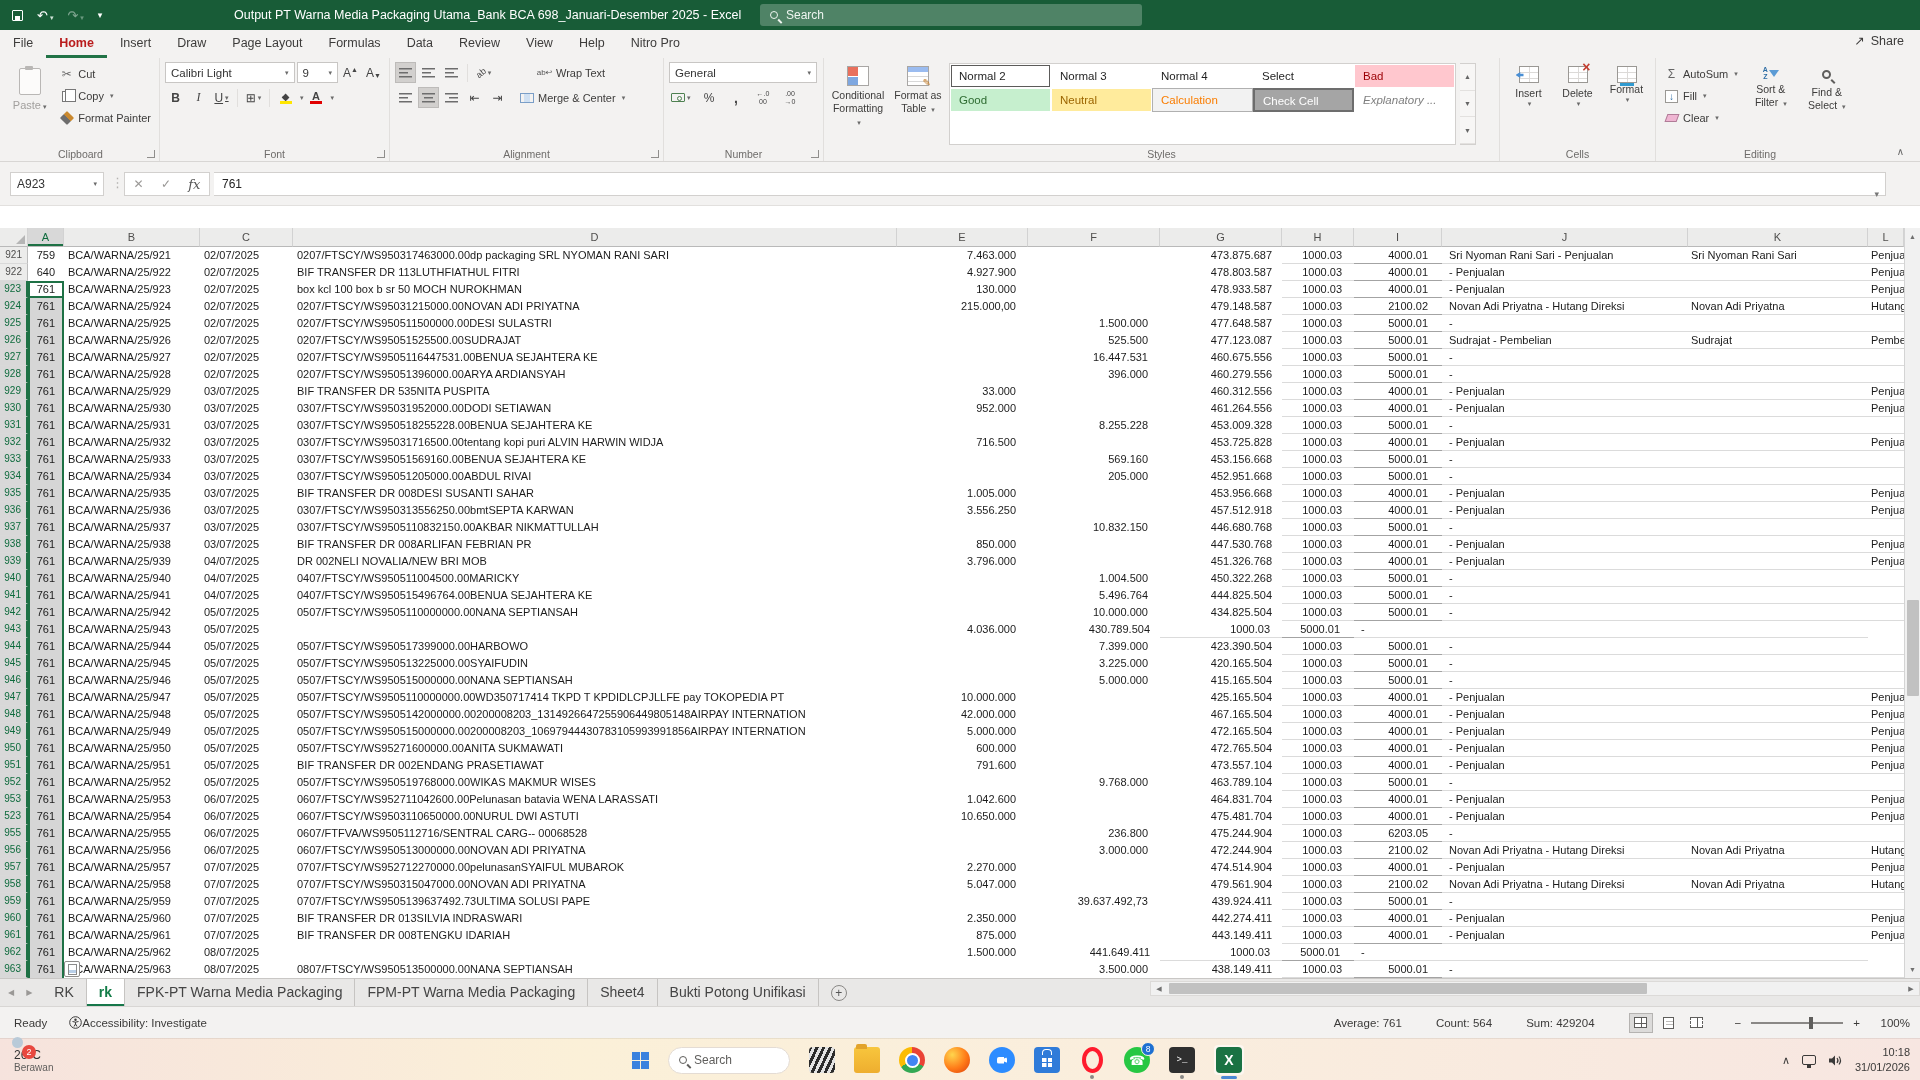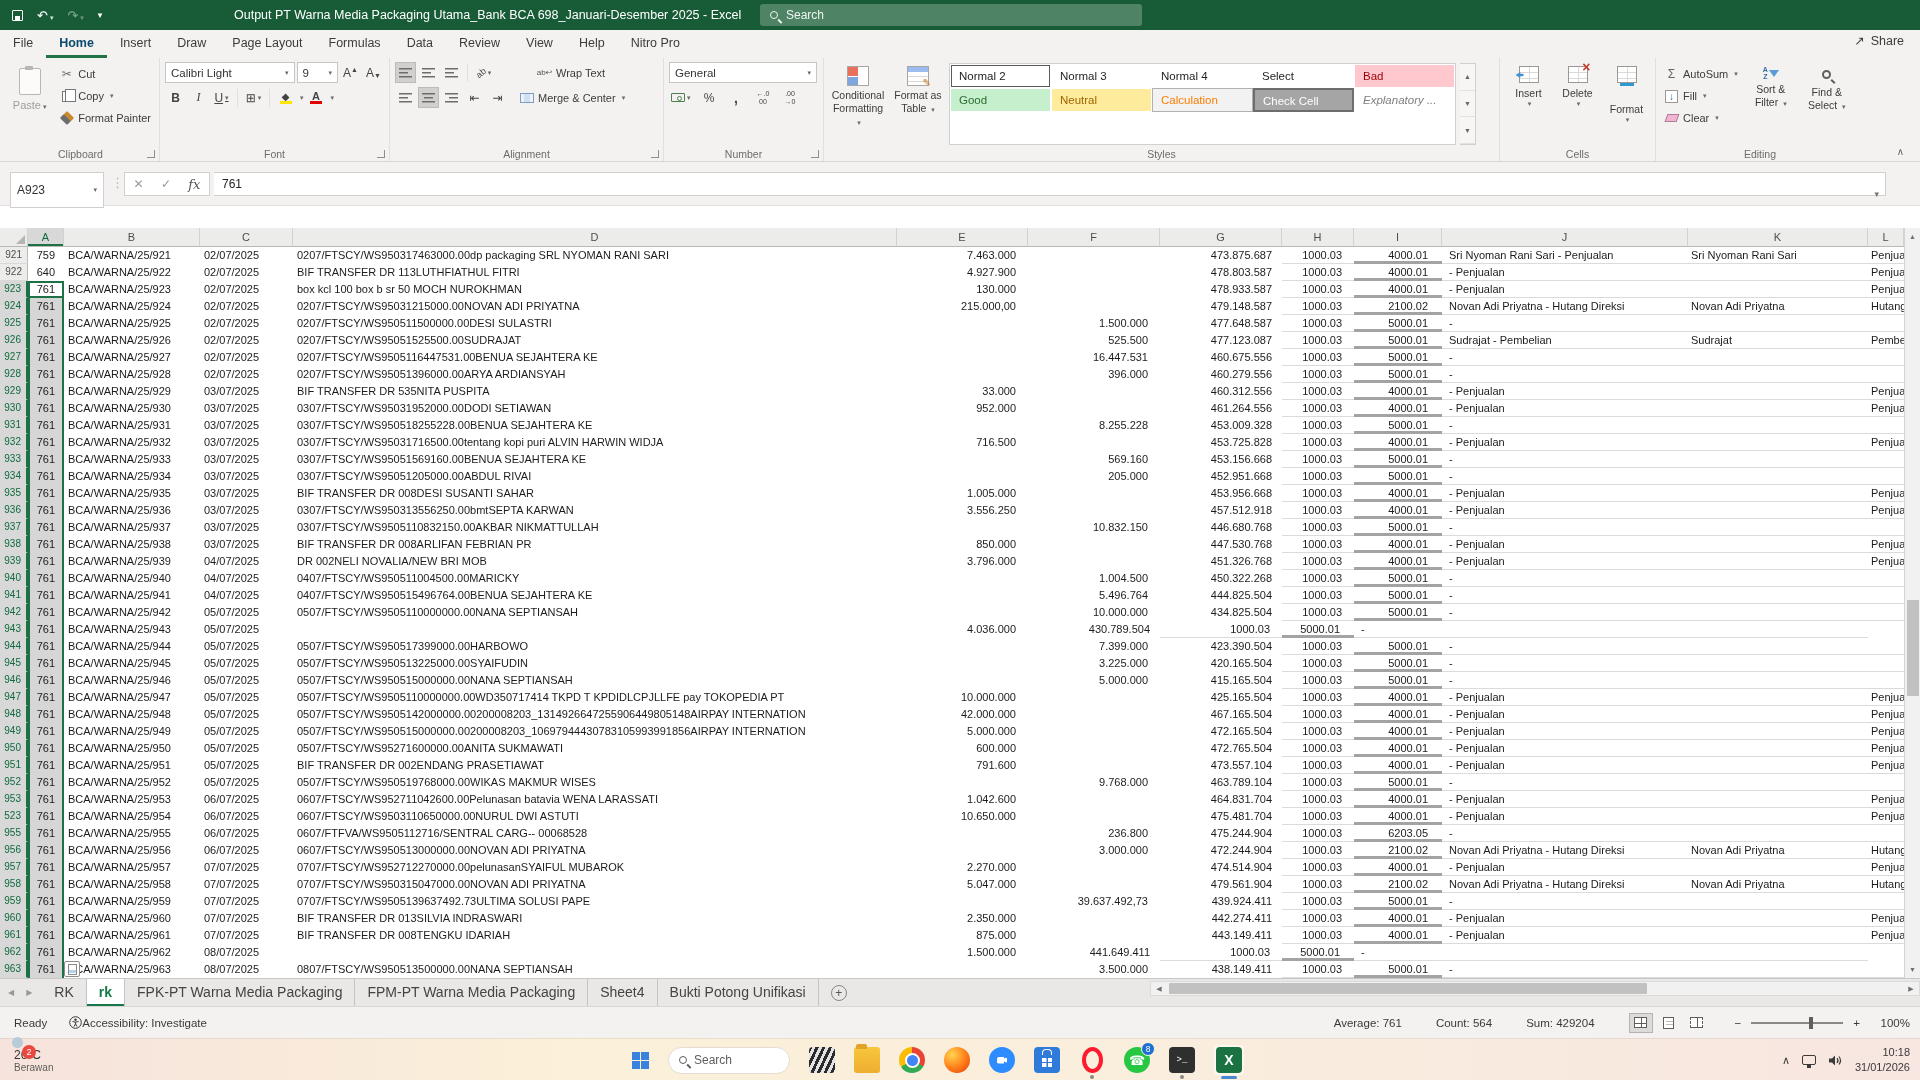--- a/index.html
+++ b/index.html
@@ -17,21 +17,21 @@
 .win-title{position:absolute;left:234px;top:0;line-height:30px;font-size:12.5px;color:#fff;white-space:nowrap}
 .tb-search{position:absolute;left:760px;top:4px;width:382px;height:22px;background:rgba(255,255,255,.24);border-radius:3px;display:flex;align-items:center;padding-left:10px;gap:8px;color:#eef5f0;font-size:12px}
 .mag{width:8px;height:8px;border:1.5px solid #eef5f0;border-radius:50%;position:relative;flex:none}
 .mag:after{content:"";position:absolute;width:1.5px;height:5px;background:#eef5f0;left:8px;top:7px;transform:rotate(-45deg)}
 .tb-right{position:absolute;right:0;top:0;height:30px;display:flex;align-items:center}
 .tb-right .item{padding:0 14px;font-size:12px}
 .winbtn{width:46px;height:30px;display:flex;align-items:center;justify-content:center;font-size:13px}
 
 .menubar{top:30px;height:28px;background:#f3f2f1;display:flex;align-items:stretch}
 .mtab{padding:0 13px;line-height:27px;font-size:12.5px;color:#3d3c3b;white-space:nowrap}
-.mtab.active{color:#0c4a6e;font-weight:bold;box-shadow:inset 0 -3px 0 #217346}
+.mtab.active{color:#b91c1c;font-weight:bold;box-shadow:inset 0 -3px 0 #217346}
 .share{position:absolute;right:16px;top:33px;display:flex;gap:6px;align-items:center;color:#3d3c3b;font-size:12.5px}
 
 .ribbon{top:58px;height:104px;background:#f3f2f1;border-bottom:1px solid #d8d6d4;display:flex;padding-left:2px}
 .rgroup{position:relative;height:100%;border-right:1px solid #e1dfdd;padding:4px 5px 16px}
 .rg-label{position:absolute;bottom:1px;left:0;width:100%;text-align:center;font-size:10.5px;color:#6e6c6a}
 .launcher{position:absolute;right:4px;bottom:3px;width:8px;height:8px;border-right:1.5px solid #908e8c;border-bottom:1.5px solid #908e8c}
 .rgc{display:flex;gap:4px;height:100%}
 .dd{font-size:7px;color:#6a6a6a;margin-left:2px}
 .sbtn{display:flex;align-items:center;gap:4px;font-size:11px;color:#3d3c3b;height:20px;padding:0 3px;white-space:nowrap}
 .ic{width:15px;height:14px;display:inline-flex;align-items:center;justify-content:center;font-size:12px;color:#666;flex:none}
@@ -79,21 +79,21 @@
 .ic-fill{width:13px;height:13px;border:1px solid #9a9894;color:#2d6da4;font-size:10px;display:flex;align-items:center;justify-content:center;background:#fff}
 .ic-clear{width:12px;height:8px;background:#efb5d2;border:1px solid #b07c97;transform:skewX(-20deg)}
 .ic-sort{display:flex;align-items:center;gap:1px}
 .azc{font-size:7px;line-height:1;color:#2d6da4;font-weight:bold;display:flex;flex-direction:column}
 .funnel{width:0;height:0;border-left:5px solid transparent;border-right:5px solid transparent;border-top:7px solid #5b9bd5}
 .ic-find{width:9px;height:9px;border:2px solid #5f5e5c;border-radius:50%;position:relative}
 .ic-find:after{content:"";position:absolute;width:2px;height:5px;background:#5f5e5c;left:8px;top:7px;transform:rotate(-45deg)}
 .rib-collapse{position:absolute;right:16px;bottom:4px;font-size:10px;color:#666}
 
 .fxrow{top:162px;height:44px;background:#f3f2f1;border-bottom:1px solid #e2e0de}
-.namebox{position:absolute;left:10px;top:10px;width:94px;height:36px;background:#fff;border:1px solid #d2d0ce;display:flex;align-items:center;justify-content:space-between;padding:0 6px;font-size:12px;color:#333}
+.namebox{position:absolute;left:10px;top:10px;width:94px;height:24px;background:#fff;border:1px solid #d2d0ce;display:flex;align-items:center;justify-content:space-between;padding:0 6px;font-size:12px;color:#333}
 .fxdots{position:absolute;left:111px;top:13px;color:#b5b3b1;font-size:13px}
 .fxpanel{position:absolute;left:124px;top:10px;width:86px;height:24px;background:#fff;border:1px solid #d2d0ce;display:flex;align-items:center;justify-content:space-around;color:#9a9896}
 .fxval{position:absolute;left:214px;top:10px;width:1672px;height:24px;background:#fff;border:1px solid #d2d0ce;border-left:none;display:flex;align-items:center;padding-left:8px;font-size:12px;color:#222}
 .fxchev{position:absolute;right:6px;top:16px;font-size:9px;color:#777}
 .fxital{font-family:"DejaVu Serif",serif;font-style:italic;font-size:13px;color:#555}
 
 .gridwrap{top:228px;height:750px;--cols:28px 36px 136px 93px 604px 131px 132px 122px 72px 88px 246px 180px 36px}
 .hrow{display:grid;grid-template-columns:var(--cols);height:19px}
 .hcell{background:#ececeb;border-right:1px solid #d2d2d2;border-bottom:1px solid #b9b9b9;text-align:center;font-size:11px;line-height:18px;color:#4f4e4d}
 .hsel{background:#d8d8d8;color:#0e6b3d;box-shadow:inset 0 -2px 0 #1e7145}
@@ -104,21 +104,21 @@
 .rh{background:#ececeb;border-right:1px solid #bcbcbc;border-bottom:1px solid #d9d9d9;color:#4f4e4d;text-align:right;padding-right:5px;font-size:10px}
 .rhsel{background:#d8d8d8;color:#0e6b3d;border-right:2px solid #1e7145}
 .ca{text-align:right;padding-right:9px}
 .asel{background:#d6d6d6;box-shadow:inset 2px 0 0 #1e7145,inset -2px 0 0 #1e7145}
 .aactive{box-shadow:inset 0 0 0 2px #1e7145;position:relative;z-index:1;background:#fff}
 .cb,.cc,.cd{padding-left:4px}
 .cb{position:relative}
 .ce,.cf{text-align:right;padding-right:12px}
 .cg{text-align:right;padding-right:10px}
 .ch2{text-align:right;padding-right:12px;border-bottom:1px solid #dbdbdb}
-.ci{text-align:right;padding-right:14px;border-bottom:3px solid #a3a3a3}
+.ci{text-align:right;padding-right:14px;border-bottom:1px solid #a3a3a3}
 .cj{padding-left:7px;border-bottom:1px solid #dbdbdb}
 .ck{padding-left:3px;border-bottom:1px solid #dbdbdb}
 .cl{padding-left:3px;border-bottom:1px solid #dbdbdb}
 .paste-opts{position:absolute;left:0;top:0;width:16px;height:16px;background:#fff;border:1px solid #8f8d8b;border-radius:2px}
 .paste-opts:after{content:"";position:absolute;left:3px;top:2px;width:7px;height:9px;border:1px solid #8a8a8a;background:linear-gradient(#b9cfe8 0 0) 0 5px/7px 3px no-repeat,#fff}
 .vscroll{position:absolute;left:1904px;top:228px;width:16px;height:750px;background:#f1f1f1;border-left:1px solid #d4d4d4;font-size:7px;color:#707070}
 .vscroll .arr{height:17px;display:flex;align-items:center;justify-content:center}
 .vthumb{position:absolute;left:2px;top:372px;width:12px;height:96px;background:#c1c1c1;border-radius:1px}
 .varr-b{position:absolute;bottom:0;left:0;width:100%}
 
@@ -402,21 +402,21 @@
         <span style="margin-top:4px">Insert</span>
           <span class="dd">▾</span>
       </div>
       <div class="vbtn" style="width:48px">
         <span class="ic-grid ov-del"></span>
         <span style="margin-top:4px">Delete</span>
           <span class="dd">▾</span>
       </div>
       <div class="vbtn" style="width:48px">
         <span class="ic-grid ov-fmt"></span>
-        <span style="margin-top:20px">Format</span>
+        <span style="margin-top:0">Format</span>
           <span class="dd">▾</span>
       </div>
     </div>
     <div class="rg-label">Cells</div>
   </div>
 
   <div class="rgroup" style="width:208px;border-right:none">
     <div class="rgc">
       <div style="display:flex;flex-direction:column;gap:2px;padding-top:2px">
         <div class="sbtn">

